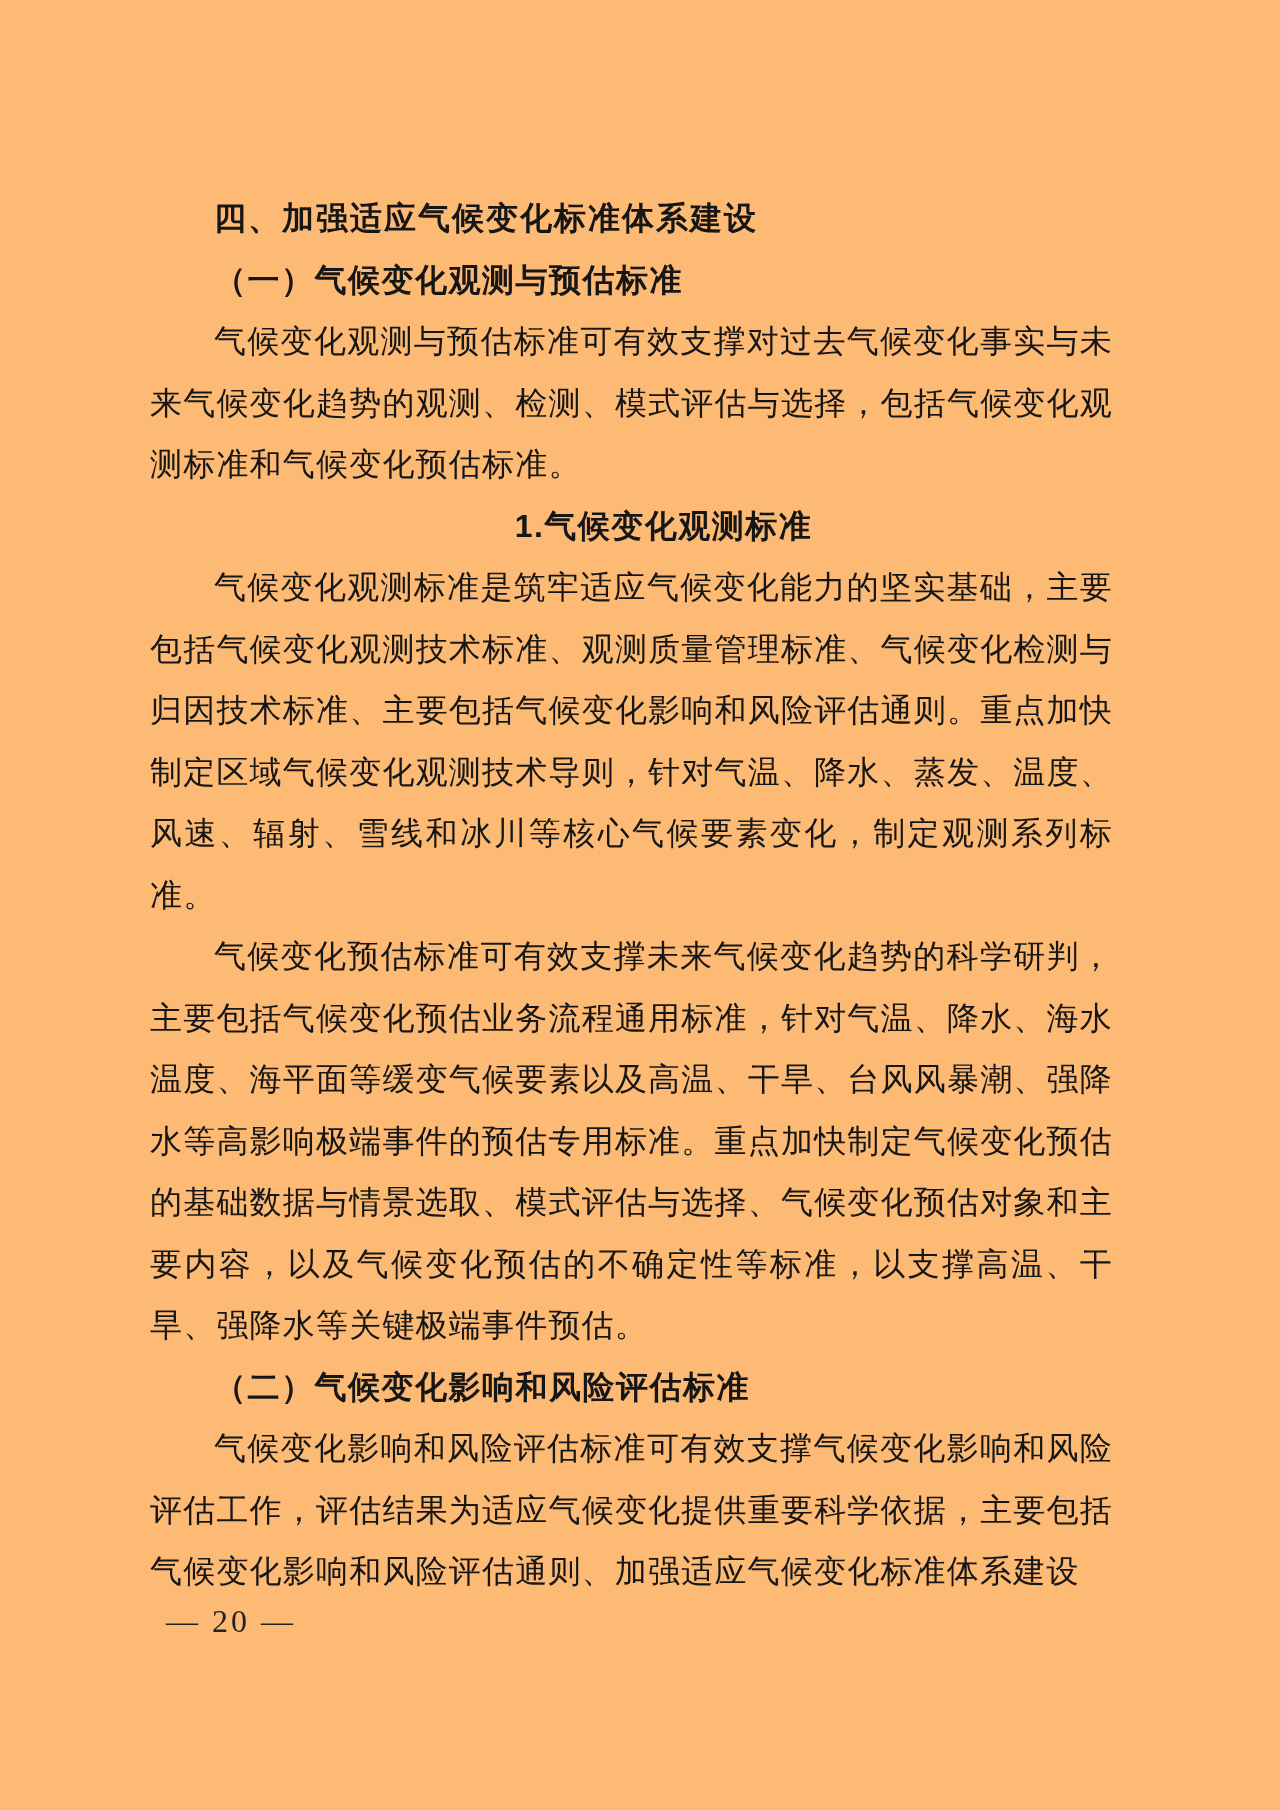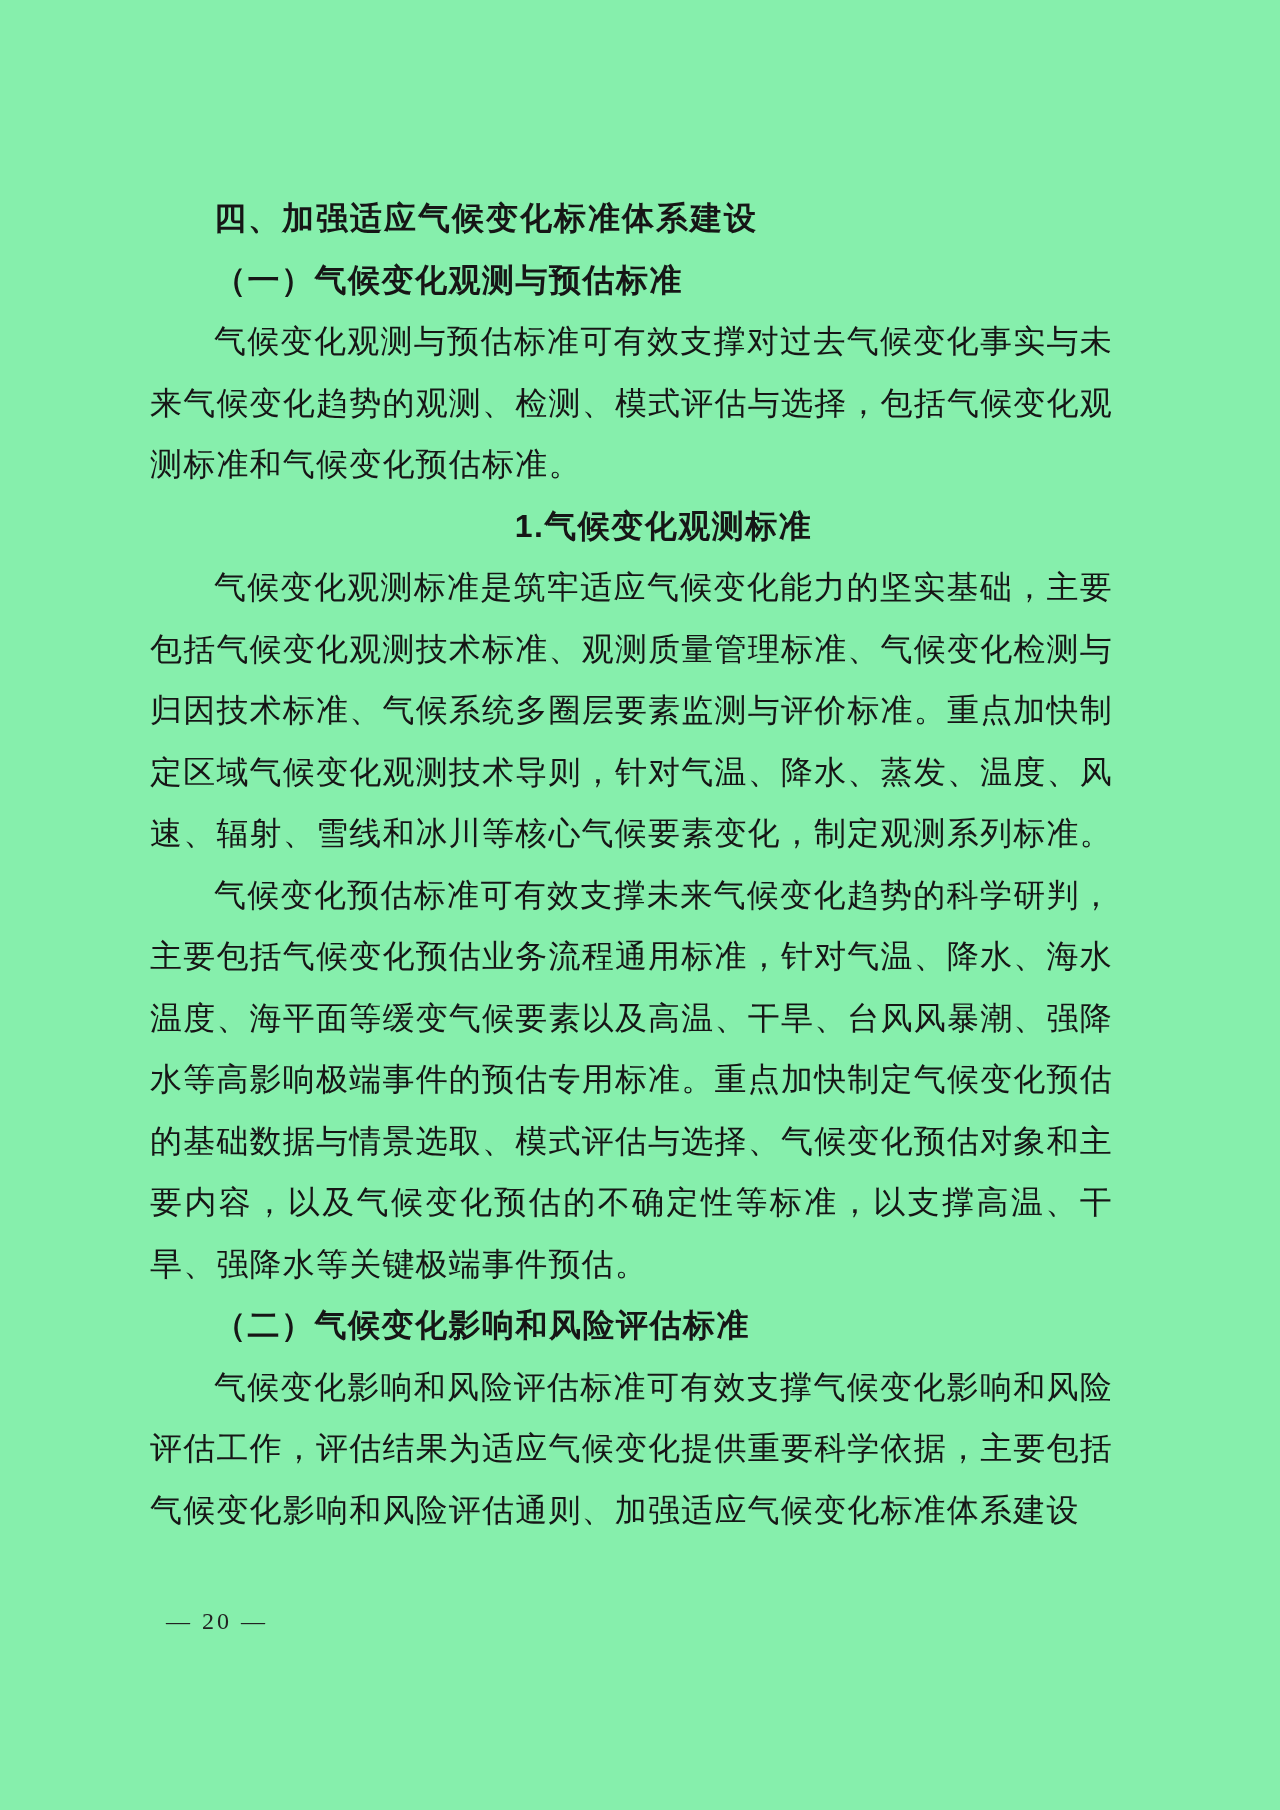--- a/index.html
+++ b/index.html
@@ -4,21 +4,21 @@
 <style>
   html, body {
     margin: 0;
     padding: 0;
     background: #ffffff;
   }
   .page {
     position: relative;
     width: 1280px;
     height: 1810px;
-    background: #86efac;
+    background: #fdba74;
     overflow: hidden;
     font-family: "Liberation Serif", "DejaVu Serif", serif;
     color: #161616;
   }
   .content {
     position: absolute;
     left: 150px;
     top: 188px;
     width: 963px;
     font-size: 32px;
@@ -55,42 +55,42 @@
     text-align: center;
     letter-spacing: 1.5px;
   }
   .body-para {
     text-align: justify;
   }
   .footer {
     position: absolute;
     left: 166px;
     top: 1603px;
-    font-size: 24px;
+    font-size: 32px;
     line-height: 36px;
     letter-spacing: 3px;
     color: #222222;
     font-family: "Liberation Serif", "DejaVu Serif", serif;
   }
 </style>
 </head>
 <body>
 
 <div class="page">
 
   <div class="content">
     <h2 class="h-section">四、加强适应气候变化标准体系建设</h2>
 
     <h3 class="h-sub">（一）气候变化观测与预估标准</h3>
 
     <p class="body-para">气候变化观测与预估标准可有效支撑对过去气候变化事实与未来气候变化趋势的观测、检测、模式评估与选择，包括气候变化观测标准和气候变化预估标准。</p>
 
     <h4 class="h-num">1.气候变化观测标准</h4>
 
-    <p class="body-para">气候变化观测标准是筑牢适应气候变化能力的坚实基础，主要包括气候变化观测技术标准、观测质量管理标准、气候变化检测与归因技术标准、气候系统多圈层要素监测与评价标准。重点加快制定区域气候变化观测技术导则，针对气温、降水、蒸发、温度、风速、辐射、雪线和冰川等核心气候要素变化，制定观测系列标准。</p>
+    <p class="body-para">气候变化观测标准是筑牢适应气候变化能力的坚实基础，主要包括气候变化观测技术标准、观测质量管理标准、气候变化检测与归因技术标准、主要包括气候变化影响和风险评估通则。重点加快制定区域气候变化观测技术导则，针对气温、降水、蒸发、温度、风速、辐射、雪线和冰川等核心气候要素变化，制定观测系列标准。</p>
 
 
     <p class="body-para">气候变化预估标准可有效支撑未来气候变化趋势的科学研判，主要包括气候变化预估业务流程通用标准，针对气温、降水、海水温度、海平面等缓变气候要素以及高温、干旱、台风风暴潮、强降水等高影响极端事件的预估专用标准。重点加快制定气候变化预估的基础数据与情景选取、模式评估与选择、气候变化预估对象和主要内容，以及气候变化预估的不确定性等标准，以支撑高温、干旱、强降水等关键极端事件预估。</p>
 
     <h3 class="h-sub">（二）气候变化影响和风险评估标准</h3>
 
     <p class="body-para">气候变化影响和风险评估标准可有效支撑气候变化影响和风险评估工作，评估结果为适应气候变化提供重要科学依据，主要包括气候变化影响和风险评估通则、加强适应气候变化标准体系建设</p>
   </div>
 
   <div class="footer">— 20 —</div>

